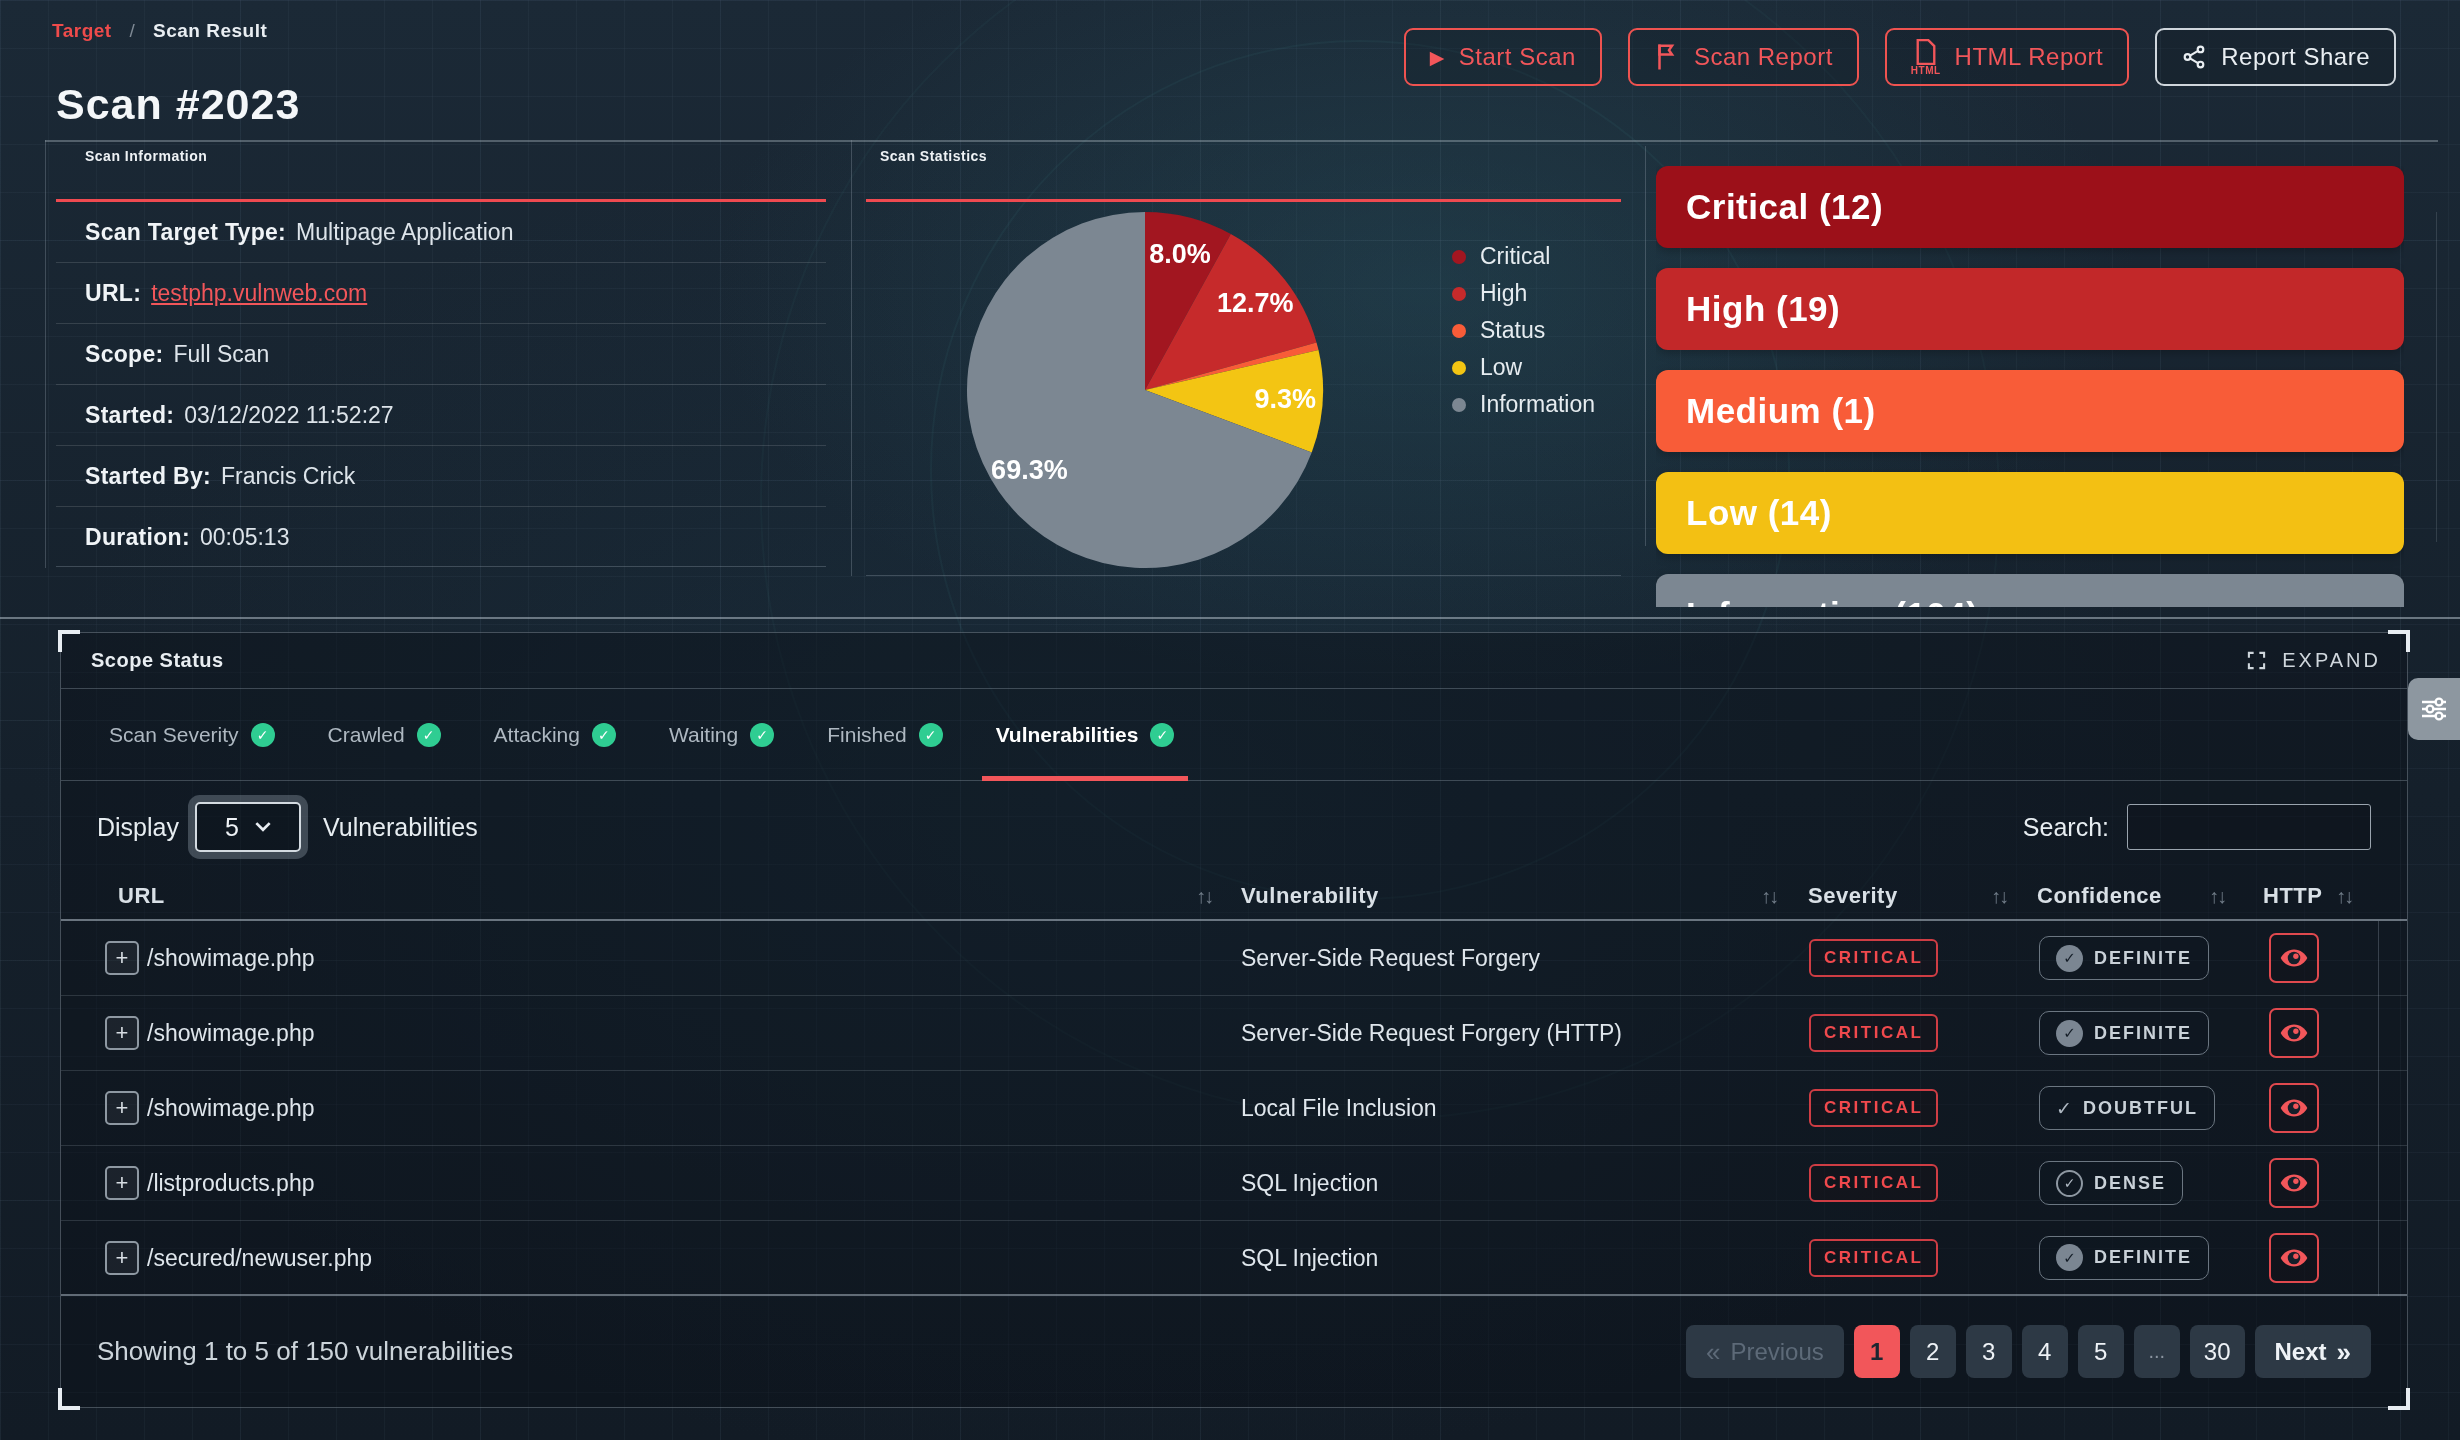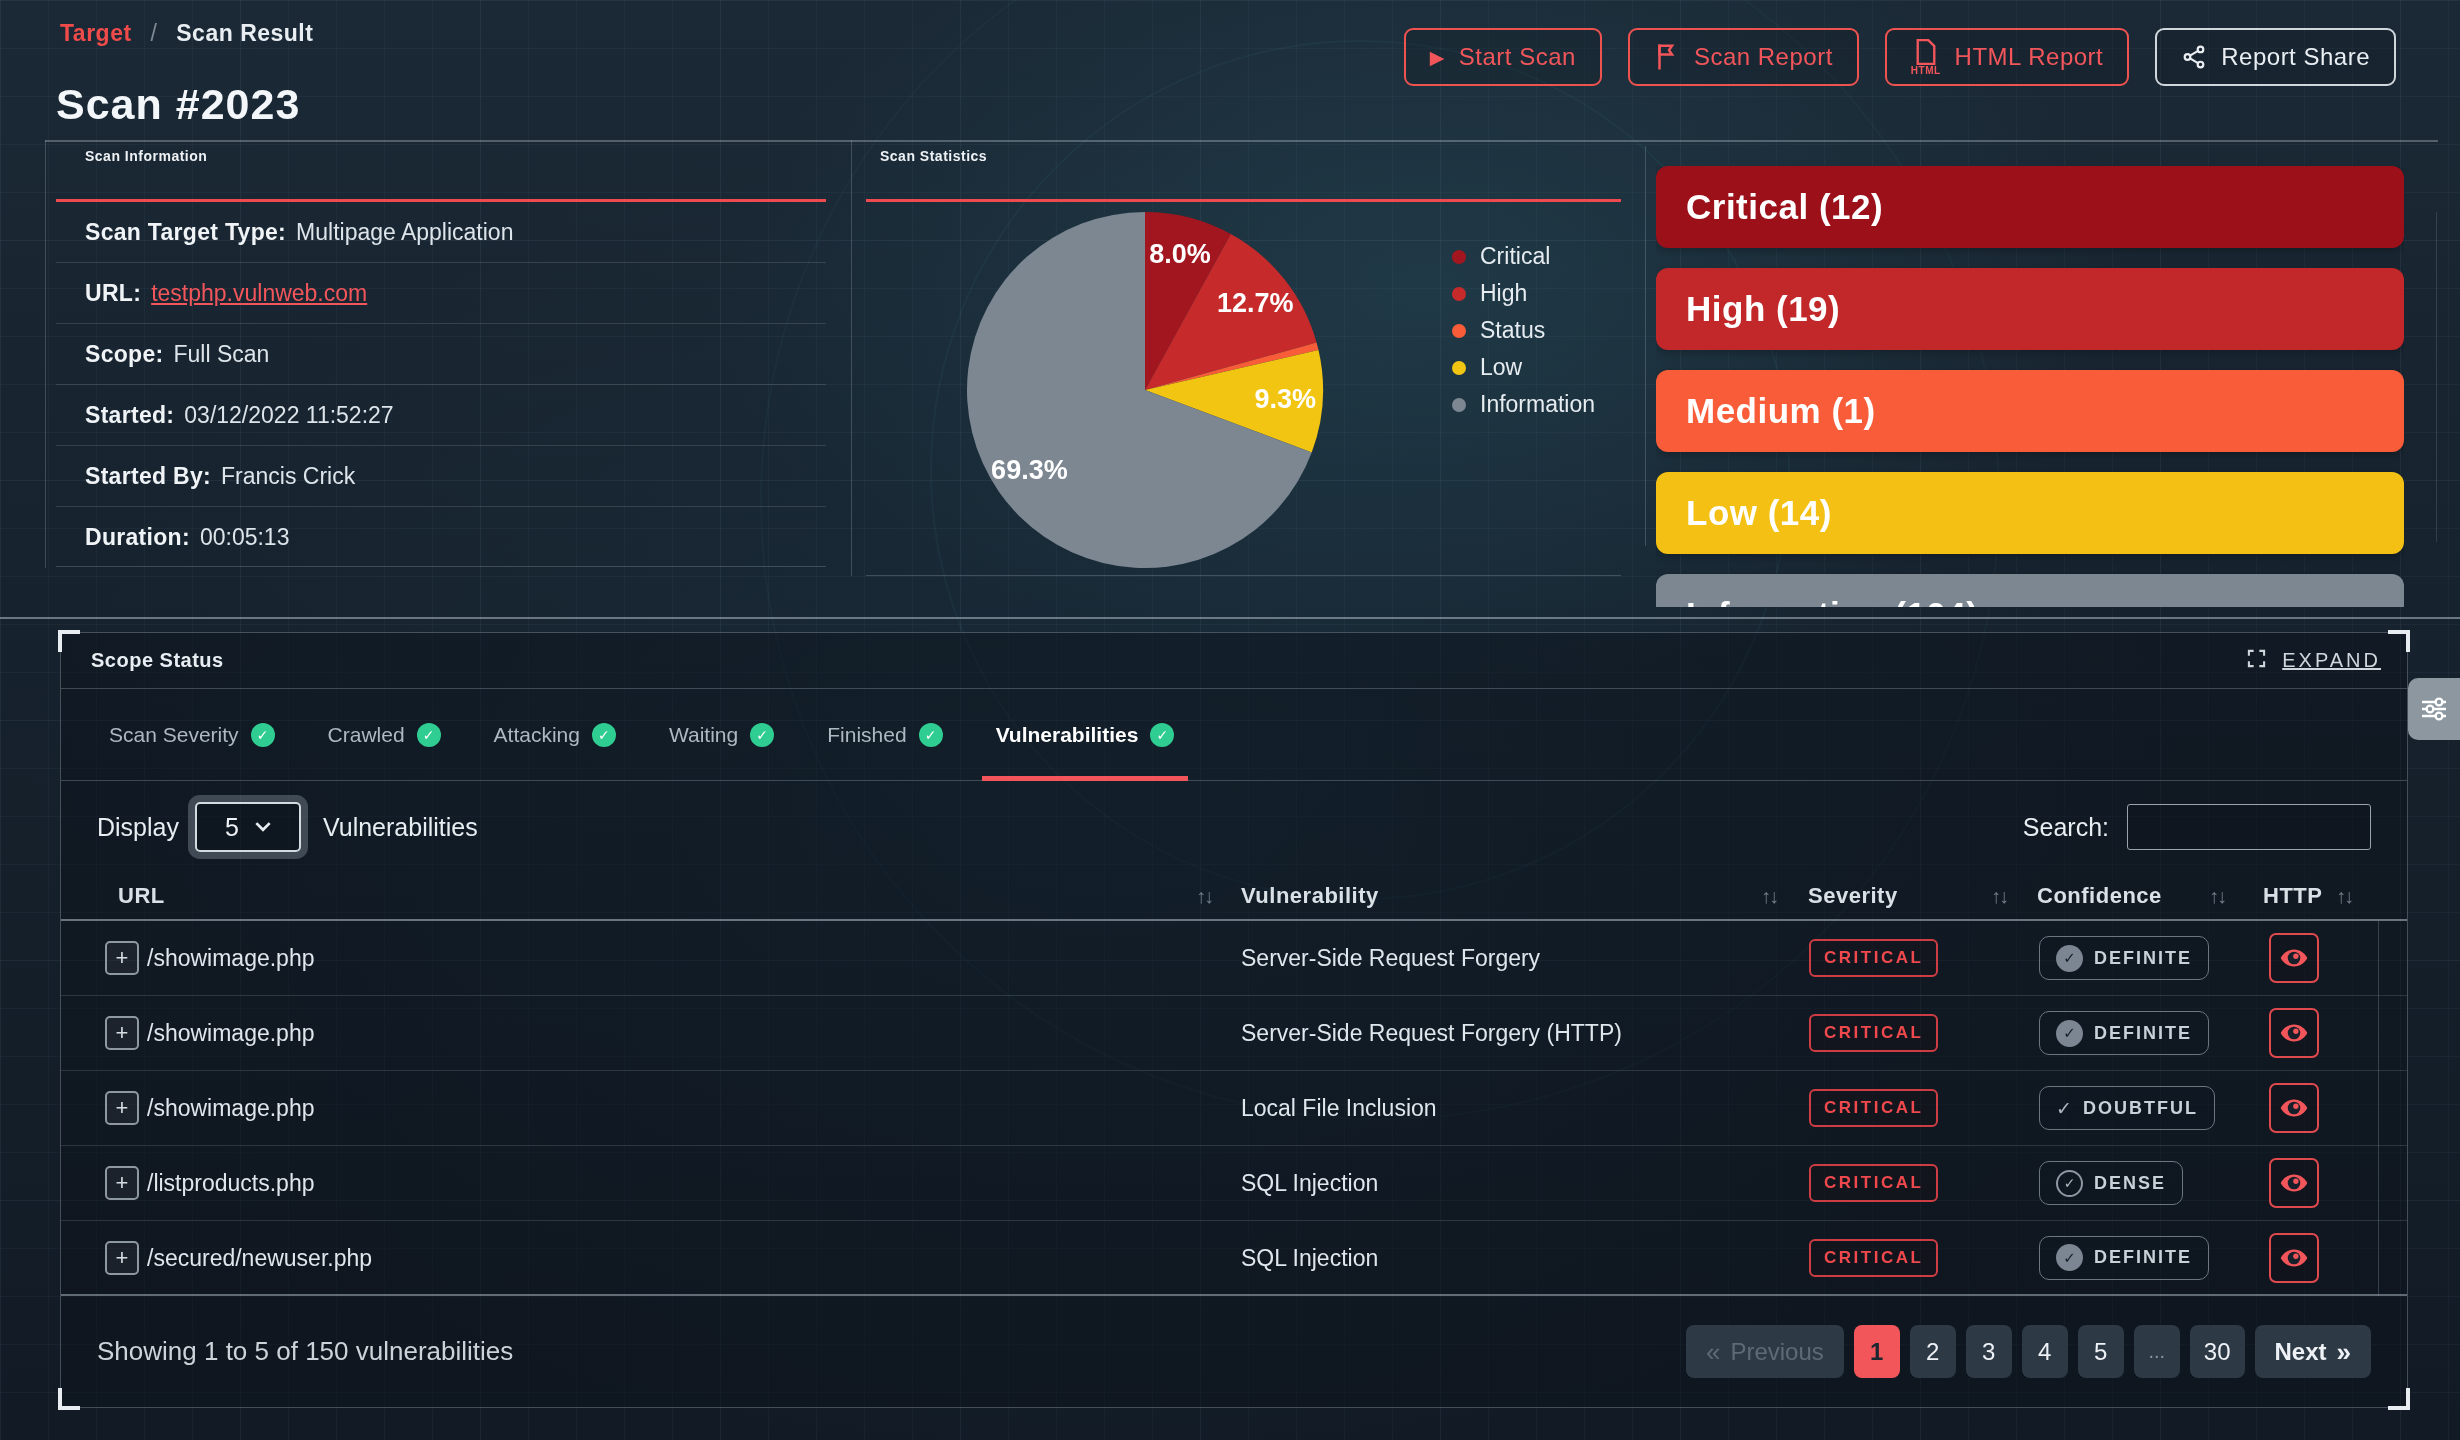--- a/index.html
+++ b/index.html
@@ -21,21 +21,21 @@
       linear-gradient(90deg, rgba(130,162,186,0.055) 1px, transparent 1px),
       linear-gradient(rgba(130,162,186,0.045) 1px, transparent 1px),
       linear-gradient(90deg, rgba(130,162,186,0.045) 1px, transparent 1px);
     background-size:48px 48px,48px 48px,240px 240px,240px 240px;
   }
   .globe{ position:absolute; border:2px solid rgba(90,185,195,0.06); border-radius:50%; z-index:0; }
   .globe.g1{ width:860px; height:860px; left:930px; top:40px; }
   .globe.g2{ width:1240px; height:1240px; left:760px; top:-120px; border-color:rgba(90,185,195,0.045); }
 
   
-  .breadcrumb{ position:absolute; left:60px; top:20px; font-size:23px; font-weight:bold; letter-spacing:.5px; z-index:2;}
+  .breadcrumb{ position:absolute; left:52px; top:20px; font-size:19px; font-weight:bold; letter-spacing:.5px; z-index:2;}
   .breadcrumb .bc-parent{ color:#ef4b4b; cursor:pointer; }
   .breadcrumb .bc-sep{ color:#7e8994; margin:0 12px; font-weight:normal;}
   .breadcrumb .bc-cur{ color:#e9eef2; }
 
   .toolbar{ position:absolute; right:64px; top:28px; display:flex; gap:26px; z-index:2;}
   .tbtn{
     display:inline-flex; align-items:center; gap:14px; height:58px; padding:0 24px;
     background:rgba(14,22,32,0.25); border:2px solid #ef5350; border-radius:9px;
     color:#f2565a; font-size:24px; font-family:inherit; cursor:pointer; letter-spacing:.5px;
   }
@@ -94,21 +94,21 @@
     display:flex; flex-direction:column;
   }
   .cb{ position:absolute; width:22px; height:22px; z-index:3;}
   .cb.tl{ left:-3px; top:-3px; border-left:4px solid #e8edf2; border-top:4px solid #e8edf2;}
   .cb.tr{ right:-3px; top:-3px; border-right:4px solid #e8edf2; border-top:4px solid #e8edf2;}
   .cb.bl{ left:-3px; bottom:-3px; border-left:4px solid #e8edf2; border-bottom:4px solid #e8edf2;}
   .cb.br{ right:-3px; bottom:-3px; border-right:4px solid #e8edf2; border-bottom:4px solid #e8edf2;}
 
   .phead{ height:56px; flex:none; display:flex; align-items:center; justify-content:space-between; padding:0 26px 0 30px; border-bottom:1px solid rgba(150,162,174,0.35);}
   .ptitle{ font-size:20px; font-weight:bold; letter-spacing:.5px;}
-  .expand{ display:flex; align-items:flex-start; gap:16px; color:#cfd6dc; cursor:pointer;text-decoration:underline;}
+  .expand{ display:flex; align-items:center; gap:16px; color:#cfd6dc; cursor:pointer;}
   .expand span{ font-size:20px; letter-spacing:3px; }
 
   .tabs{ height:92px; flex:none; display:flex; align-items:stretch; gap:25px; padding-left:34px; border-bottom:1px solid rgba(150,162,174,0.35);}
   .tab{ display:flex; align-items:center; gap:12px; padding:0 14px; position:relative; cursor:pointer; color:#aeb8c1; font-size:21px;}
   .tab.active{ color:#ffffff; font-weight:bold; }
   .tab.active::after{ content:''; position:absolute; left:0; right:0; bottom:-1px; height:5px; background:#f2565a;}
   .tabcheck{ width:24px; height:24px; border-radius:50%; background:#2fcd92; color:#ffffff; font-size:14px; font-weight:bold; display:flex; align-items:center; justify-content:center; flex:none;}
 
   .controls{ height:92px; flex:none; display:flex; align-items:center; padding:0 36px; font-size:25px; color:#e7edf1;}
   .select{ width:106px; height:50px; margin:0 22px 0 16px; border:2px solid #d3dae0; border-radius:5px;

